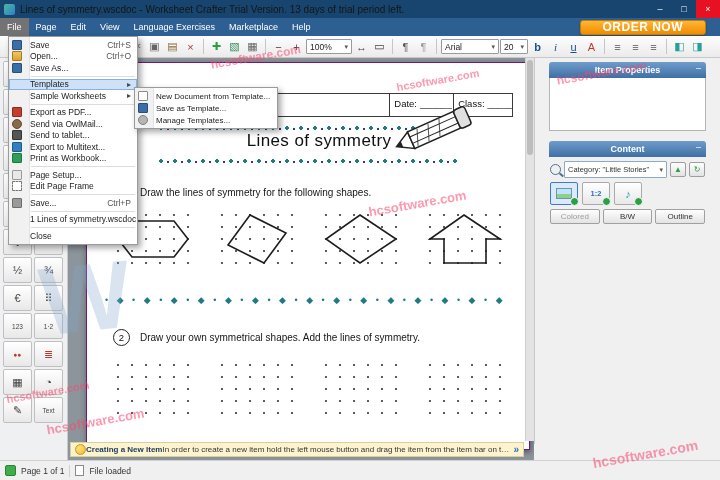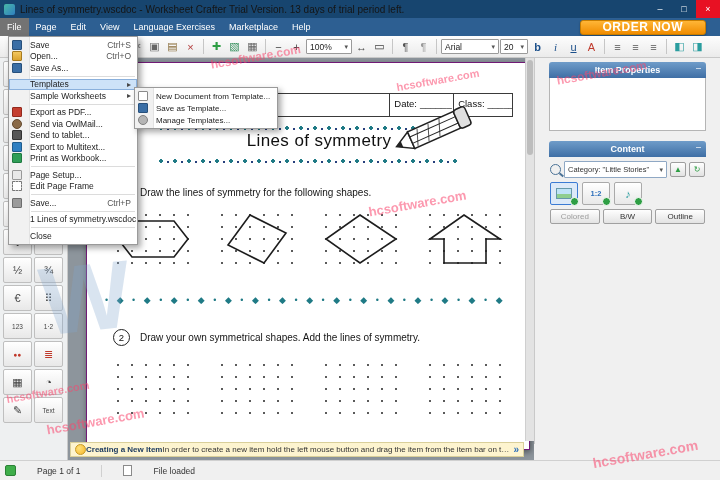--- a/index.html
+++ b/index.html
@@ -121,21 +121,21 @@
   .variant-buttons{flex:0 0 auto;display:flex;gap:3px;padding:0 1px 5px 1px;}
   .variant-buttons button{flex:1;height:15px;background:linear-gradient(#fefefe,#e3e3e3);
     border:1px solid #a0a0a0;border-radius:2px;font-size:8px;font-family:"Liberation Sans",sans-serif;
     color:#333;padding:0;}
   .variant-buttons button.disabled{color:#9c9c9c;}
   .content-list{flex:1 1 auto;background:#fff;border:1px solid #b5b5b5;position:relative;}
   .activ{position:absolute;right:4px;bottom:3px;font-size:9px;color:#8a8a8a;}
   
   #statusbar{position:absolute;left:0;bottom:0;width:720px;height:20px;background:#f0f0f0;
     border-top:1px solid #d0d0d0;display:flex;align-items:center;font-size:8.5px;color:#333;
-    padding:0 5px;box-sizing:border-box;gap:21px;}
+    padding:0 5px;box-sizing:border-box;gap:5px;}
   .sb-icon{width:9px;height:9px;flex:0 0 auto;}
   .sb-icon.green{background:#3fae4a;border:1px solid #2c8136;border-radius:2px;}
   .sb-icon.doc{background:#fff;border:1px solid #8a8a8a;width:7px;height:9px;}
   .sb-sep{width:1px;height:12px;background:#d0d0d0;}
   
   #file-menu{position:absolute;left:8px;top:36px;width:128px;z-index:300;
     background:linear-gradient(to right,#f1f1f1 0,#f1f1f1 20px,#e2e2e2 20px,#e2e2e2 21px,#ffffff 21px);
     border:1px solid #9a9a9a;box-shadow:3px 3px 6px rgba(0,0,0,.35);padding:2px 0;font-size:8.5px;}
   .mrow{display:flex;align-items:center;height:11.5px;padding:0 6px 0 3px;}
   .mrow.selected{background:#cde2f8;box-shadow:inset 0 0 0 1px #8ab0dc;}

